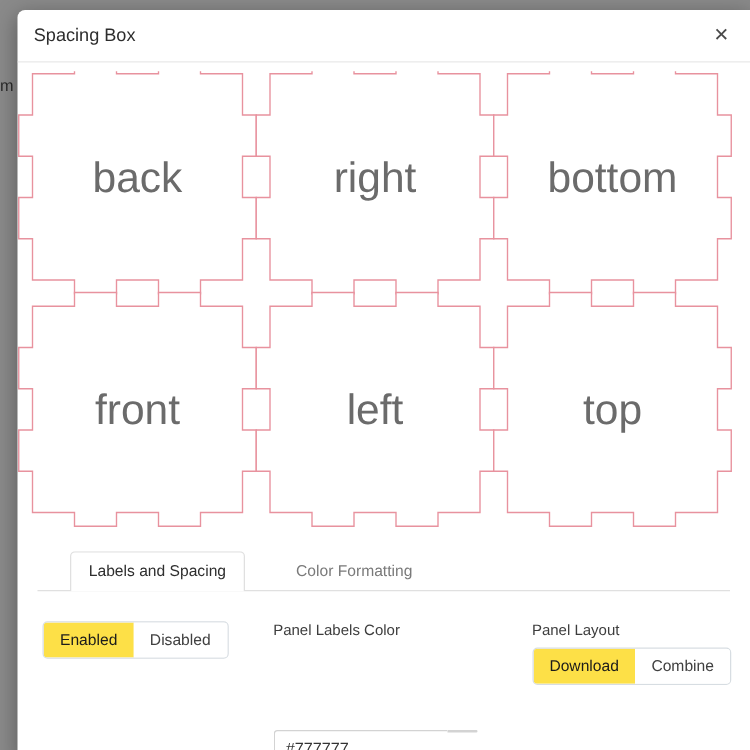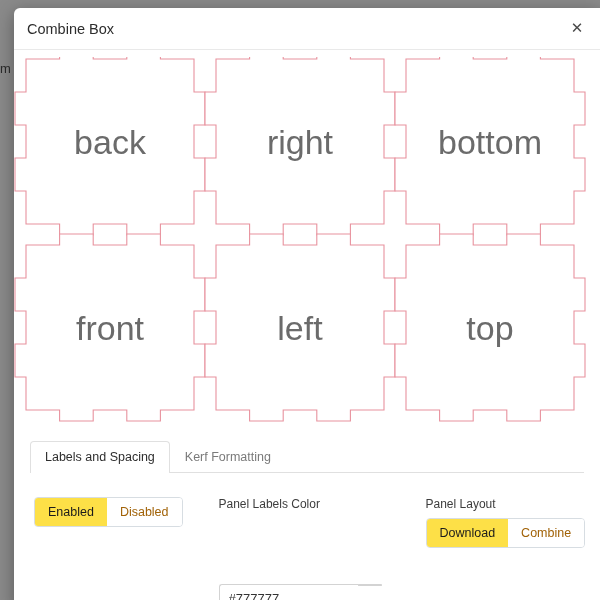--- a/index.html
+++ b/index.html
@@ -89,20 +89,21 @@
     font-size: 12.5px;
     color: #7a7a7a;
     padding: 8px 14px 8px 14px;
     cursor: pointer;
     border: 1px solid transparent;
     border-bottom: none;
     line-height: 1.2;
     position: relative;
     top: 1px;
     white-space: nowrap;
+    margin-left: 26px;
   }
   .tab.active {
     color: #2e2e2e;
     background: #fff;
     border-color: #e0e0e0;
     border-radius: 4px 4px 0 0;
   }
 
   
   .form-row {
@@ -124,21 +125,21 @@
     border-radius: 4px;
     overflow: hidden;
     width: fit-content;
     background: #fff;
   }
   .seg {
     font-size: 12.5px;
     padding: 6px 13px;
     cursor: pointer;
     background: #ffffff;
-    color: #a16207;
+    color: #404040;
     line-height: 1.3;
     white-space: nowrap;
   }
   .seg.selected {
     background: #fde047;
     color: #1b1b1b;
   }
 
   .color-field { margin-left: 36px; gap: 30px; }
   .color-input-wrap {
@@ -170,21 +171,21 @@
   .layout-field { margin-left: 44px; }
 </style>
 </head>
 <body>
 
 <div class="page-behind">m</div>
 
 <div class="modal">
 
   <div class="modal-header">
-    <div class="modal-title">Combine Box</div>
+    <div class="modal-title">Spacing Box</div>
     <div class="close-icon">✕</div>
   </div>
 
   <div class="modal-body">
 
     <div class="preview">
       <svg width="586" height="382" viewBox="0 0 586 382">
         <g id="panel-shapes" fill="#ffffff" stroke="#e8929e" stroke-width="1.1">
             <path d="M 12.00,2.00 L 45.60,2.00 L 45.60,-9.00 L 79.20,-9.00 L 79.20,2.00 L 79.20,2.00 L 112.80,2.00 L 112.80,-9.00 L 146.40,-9.00 L 146.40,2.00 L 146.40,2.00 L 180.00,2.00 L 180.00,2.00 L 180.00,35.00 L 191.00,35.00 L 191.00,68.00 L 180.00,68.00 L 180.00,68.00 L 180.00,101.00 L 191.00,101.00 L 191.00,134.00 L 180.00,134.00 L 180.00,134.00 L 180.00,167.00 L 180.00,167.00 L 146.40,167.00 L 146.40,167.00 L 146.40,178.00 L 112.80,178.00 L 112.80,167.00 L 79.20,167.00 L 79.20,167.00 L 79.20,178.00 L 45.60,178.00 L 45.60,167.00 L 12.00,167.00 L 12.00,167.00 L 12.00,134.00 L 12.00,134.00 L 1.00,134.00 L 1.00,101.00 L 12.00,101.00 L 12.00,68.00 L 12.00,68.00 L 1.00,68.00 L 1.00,35.00 L 12.00,35.00 L 12.00,2.00 Z" fill="#ffffff" stroke="#e8929e" stroke-width="1.1"></path>
             <path d="M 202.00,2.00 L 235.60,2.00 L 235.60,-9.00 L 269.20,-9.00 L 269.20,2.00 L 269.20,2.00 L 302.80,2.00 L 302.80,-9.00 L 336.40,-9.00 L 336.40,2.00 L 336.40,2.00 L 370.00,2.00 L 370.00,2.00 L 370.00,35.00 L 381.00,35.00 L 381.00,68.00 L 370.00,68.00 L 370.00,68.00 L 370.00,101.00 L 381.00,101.00 L 381.00,134.00 L 370.00,134.00 L 370.00,134.00 L 370.00,167.00 L 370.00,167.00 L 336.40,167.00 L 336.40,167.00 L 336.40,178.00 L 302.80,178.00 L 302.80,167.00 L 269.20,167.00 L 269.20,167.00 L 269.20,178.00 L 235.60,178.00 L 235.60,167.00 L 202.00,167.00 L 202.00,167.00 L 202.00,134.00 L 202.00,134.00 L 191.00,134.00 L 191.00,101.00 L 202.00,101.00 L 202.00,68.00 L 202.00,68.00 L 191.00,68.00 L 191.00,35.00 L 202.00,35.00 L 202.00,2.00 Z" fill="#ffffff" stroke="#e8929e" stroke-width="1.1"></path>
@@ -199,21 +200,21 @@
             <text x="476.0" y="96.5" fill="#6b6b6b" font-size="34" text-anchor="middle" font-family="Liberation Sans, sans-serif">bottom</text>
             <text x="96.0" y="282.5" fill="#6b6b6b" font-size="34" text-anchor="middle" font-family="Liberation Sans, sans-serif">front</text>
             <text x="286.0" y="282.5" fill="#6b6b6b" font-size="34" text-anchor="middle" font-family="Liberation Sans, sans-serif">left</text>
             <text x="476.0" y="282.5" fill="#6b6b6b" font-size="34" text-anchor="middle" font-family="Liberation Sans, sans-serif">top</text>
           </g>
       </svg>
     </div>
 
     <div class="tabs">
       <div class="tab active">Labels and Spacing</div>
-      <div class="tab">Kerf Formatting</div>
+      <div class="tab">Color Formatting</div>
     </div>
 
     <div class="form-row">
 
       <div class="field">
         <div class="btn-group">
           <div class="seg selected">Enabled</div>
           <div class="seg">Disabled</div>
         </div>
       </div>

